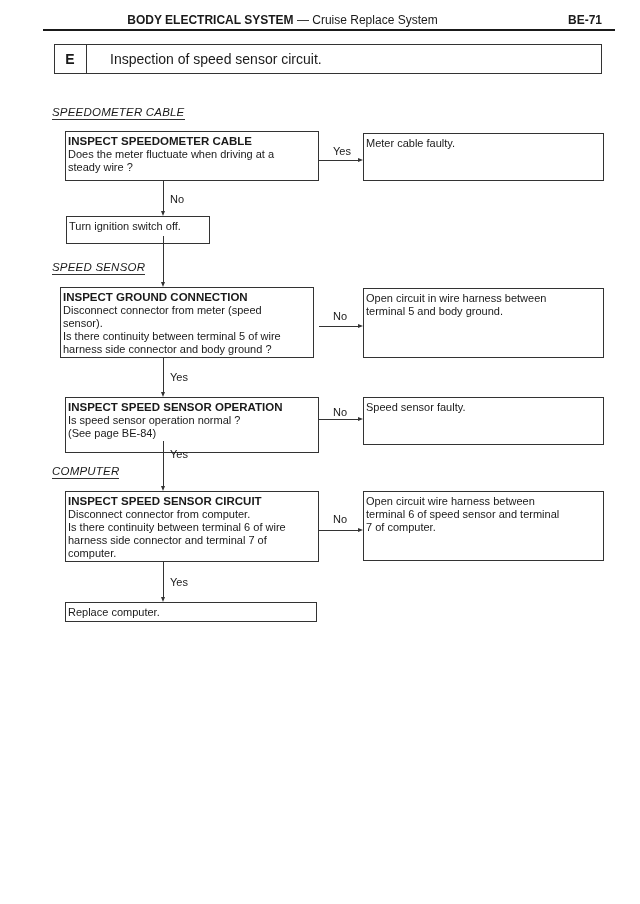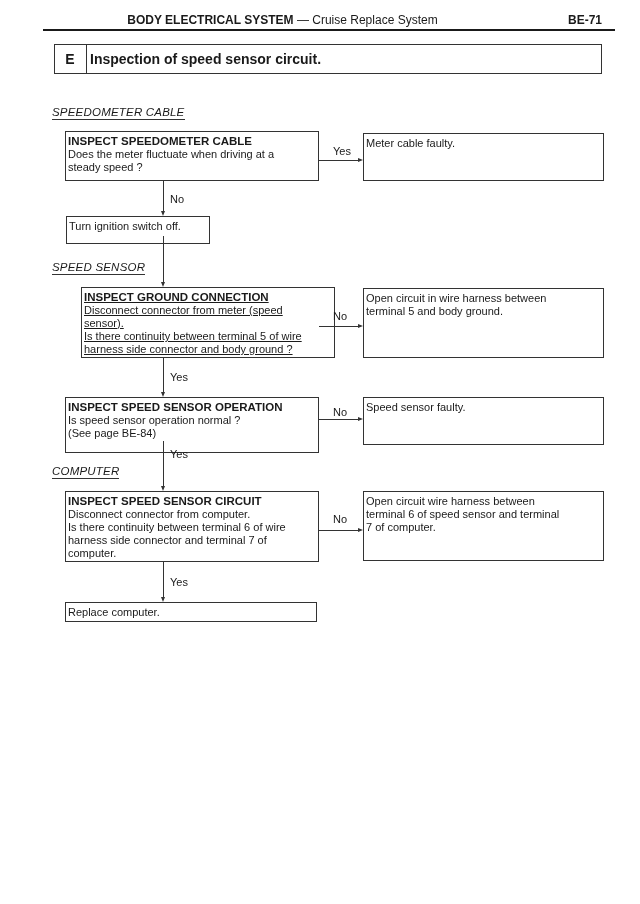--- a/index.html
+++ b/index.html
@@ -6,21 +6,21 @@
   body { width: 640px; height: 904px; position: relative; overflow: hidden;
          font-family: "Liberation Sans", sans-serif; color: #1a1a1a; }
   .abs { position: absolute; }
   .hdr-title { top: 13px; left: 0; width: 565px; text-align: center; font-size: 12px; }
   .hdr-title b { font-weight: bold; }
   .hdr-page { top: 13px; left: 568px; font-size: 12px; font-weight: bold; }
   .hdr-rule { top: 29px; left: 43px; width: 572px; height: 2px; background: #1a1a1a; }
   .sec-box { top: 44px; left: 54px; width: 548px; height: 30px; border: 1px solid #333; box-sizing: border-box; }
   .sec-letter { top: 44px; left: 54px; width: 33px; height: 30px; border-right: 1px solid #333; box-sizing: border-box;
                 font-size: 14px; font-weight: bold; text-align: center; line-height: 30px; }
-  .sec-title { top: 44px; left: 90px; font-size: 14px; font-weight: bold; line-height: 30px; }
+  .sec-title { top: 44px; left: 110px; font-size: 14px; font-weight: normal; line-height: 30px; }
   .group-label { font-size: 11.5px; border-bottom: 1px solid #333; padding-bottom: 1px; letter-spacing: 0.2px; font-style: italic; }
   .box { border: 1px solid #333; box-sizing: border-box; font-size: 11px; line-height: 13px; padding: 3px 8px 3px 2px; background: #fff; }
   .box .bt { font-weight: bold; font-size: 11.5px; display: block; }
   .box .ln { display: block; }
   .vline { width: 1px; background: #333; }
   .hline { height: 1px; background: #333; }
   .arrow-down { width: 0; height: 0; border-left: 2px solid transparent; border-right: 2px solid transparent; border-top: 5px solid #333; }
   .arrow-right { width: 0; height: 0; border-top: 2px solid transparent; border-bottom: 2px solid transparent; border-left: 5px solid #333; }
   .flow-label { font-size: 11px; }
 </style>
@@ -37,42 +37,42 @@
 
 <div class="abs sec-box"></div>
 <div class="abs sec-letter">E</div>
 <div class="abs sec-title">Inspection of speed sensor circuit.</div>
 
 <div class="abs group-label" style="top:106px; left:52px;">SPEEDOMETER CABLE</div>
 
 <div class="abs box" style="top:131px; left:65px; width:254px; height:50px;">
   <span class="bt">INSPECT SPEEDOMETER CABLE</span>
   <span class="ln">Does the meter fluctuate when driving at a</span>
-  <span class="ln">steady speed ?</span>
+  <span class="ln">steady wire ?</span>
 </div>
 <div class="abs hline" style="top:160px; left:319px; width:40px;"></div>
 <div class="abs arrow-right" style="top:158px; left:358px;"></div>
 <div class="abs flow-label" style="top:145px; left:333px;">Yes</div>
 <div class="abs box" style="top:133px; left:363px; width:241px; height:48px;">
   <span class="ln">Meter cable faulty.</span>
 </div>
 
 <div class="abs vline" style="top:181px; left:163px; height:31px;"></div>
 <div class="abs arrow-down" style="top:211px; left:161px;"></div>
 <div class="abs flow-label" style="top:193px; left:170px;">No</div>
 
 <div class="abs box" style="top:216px; left:66px; width:144px; height:28px; padding-top:3px;">
   <span class="ln">Turn ignition switch off.</span>
 </div>
 <div class="abs vline" style="top:236px; left:163px; height:47px;"></div>
 <div class="abs arrow-down" style="top:282px; left:161px;"></div>
 
 <div class="abs group-label" style="top:261px; left:52px;">SPEED SENSOR</div>
 
-<div class="abs box" style="top:287px; left:81px; width:254px; height:71px;text-decoration:underline;">
+<div class="abs box" style="top:287px; left:60px; width:254px; height:71px;">
   <span class="bt">INSPECT GROUND CONNECTION</span>
   <span class="ln">Disconnect connector from meter (speed</span>
   <span class="ln">sensor).</span>
   <span class="ln">Is there continuity between terminal 5 of wire</span>
   <span class="ln">harness side connector and body ground ?</span>
 </div>
 <div class="abs hline" style="top:326px; left:319px; width:40px;"></div>
 <div class="abs arrow-right" style="top:324px; left:358px;"></div>
 <div class="abs flow-label" style="top:310px; left:333px;">No</div>
 <div class="abs box" style="top:288px; left:363px; width:241px; height:70px;">

